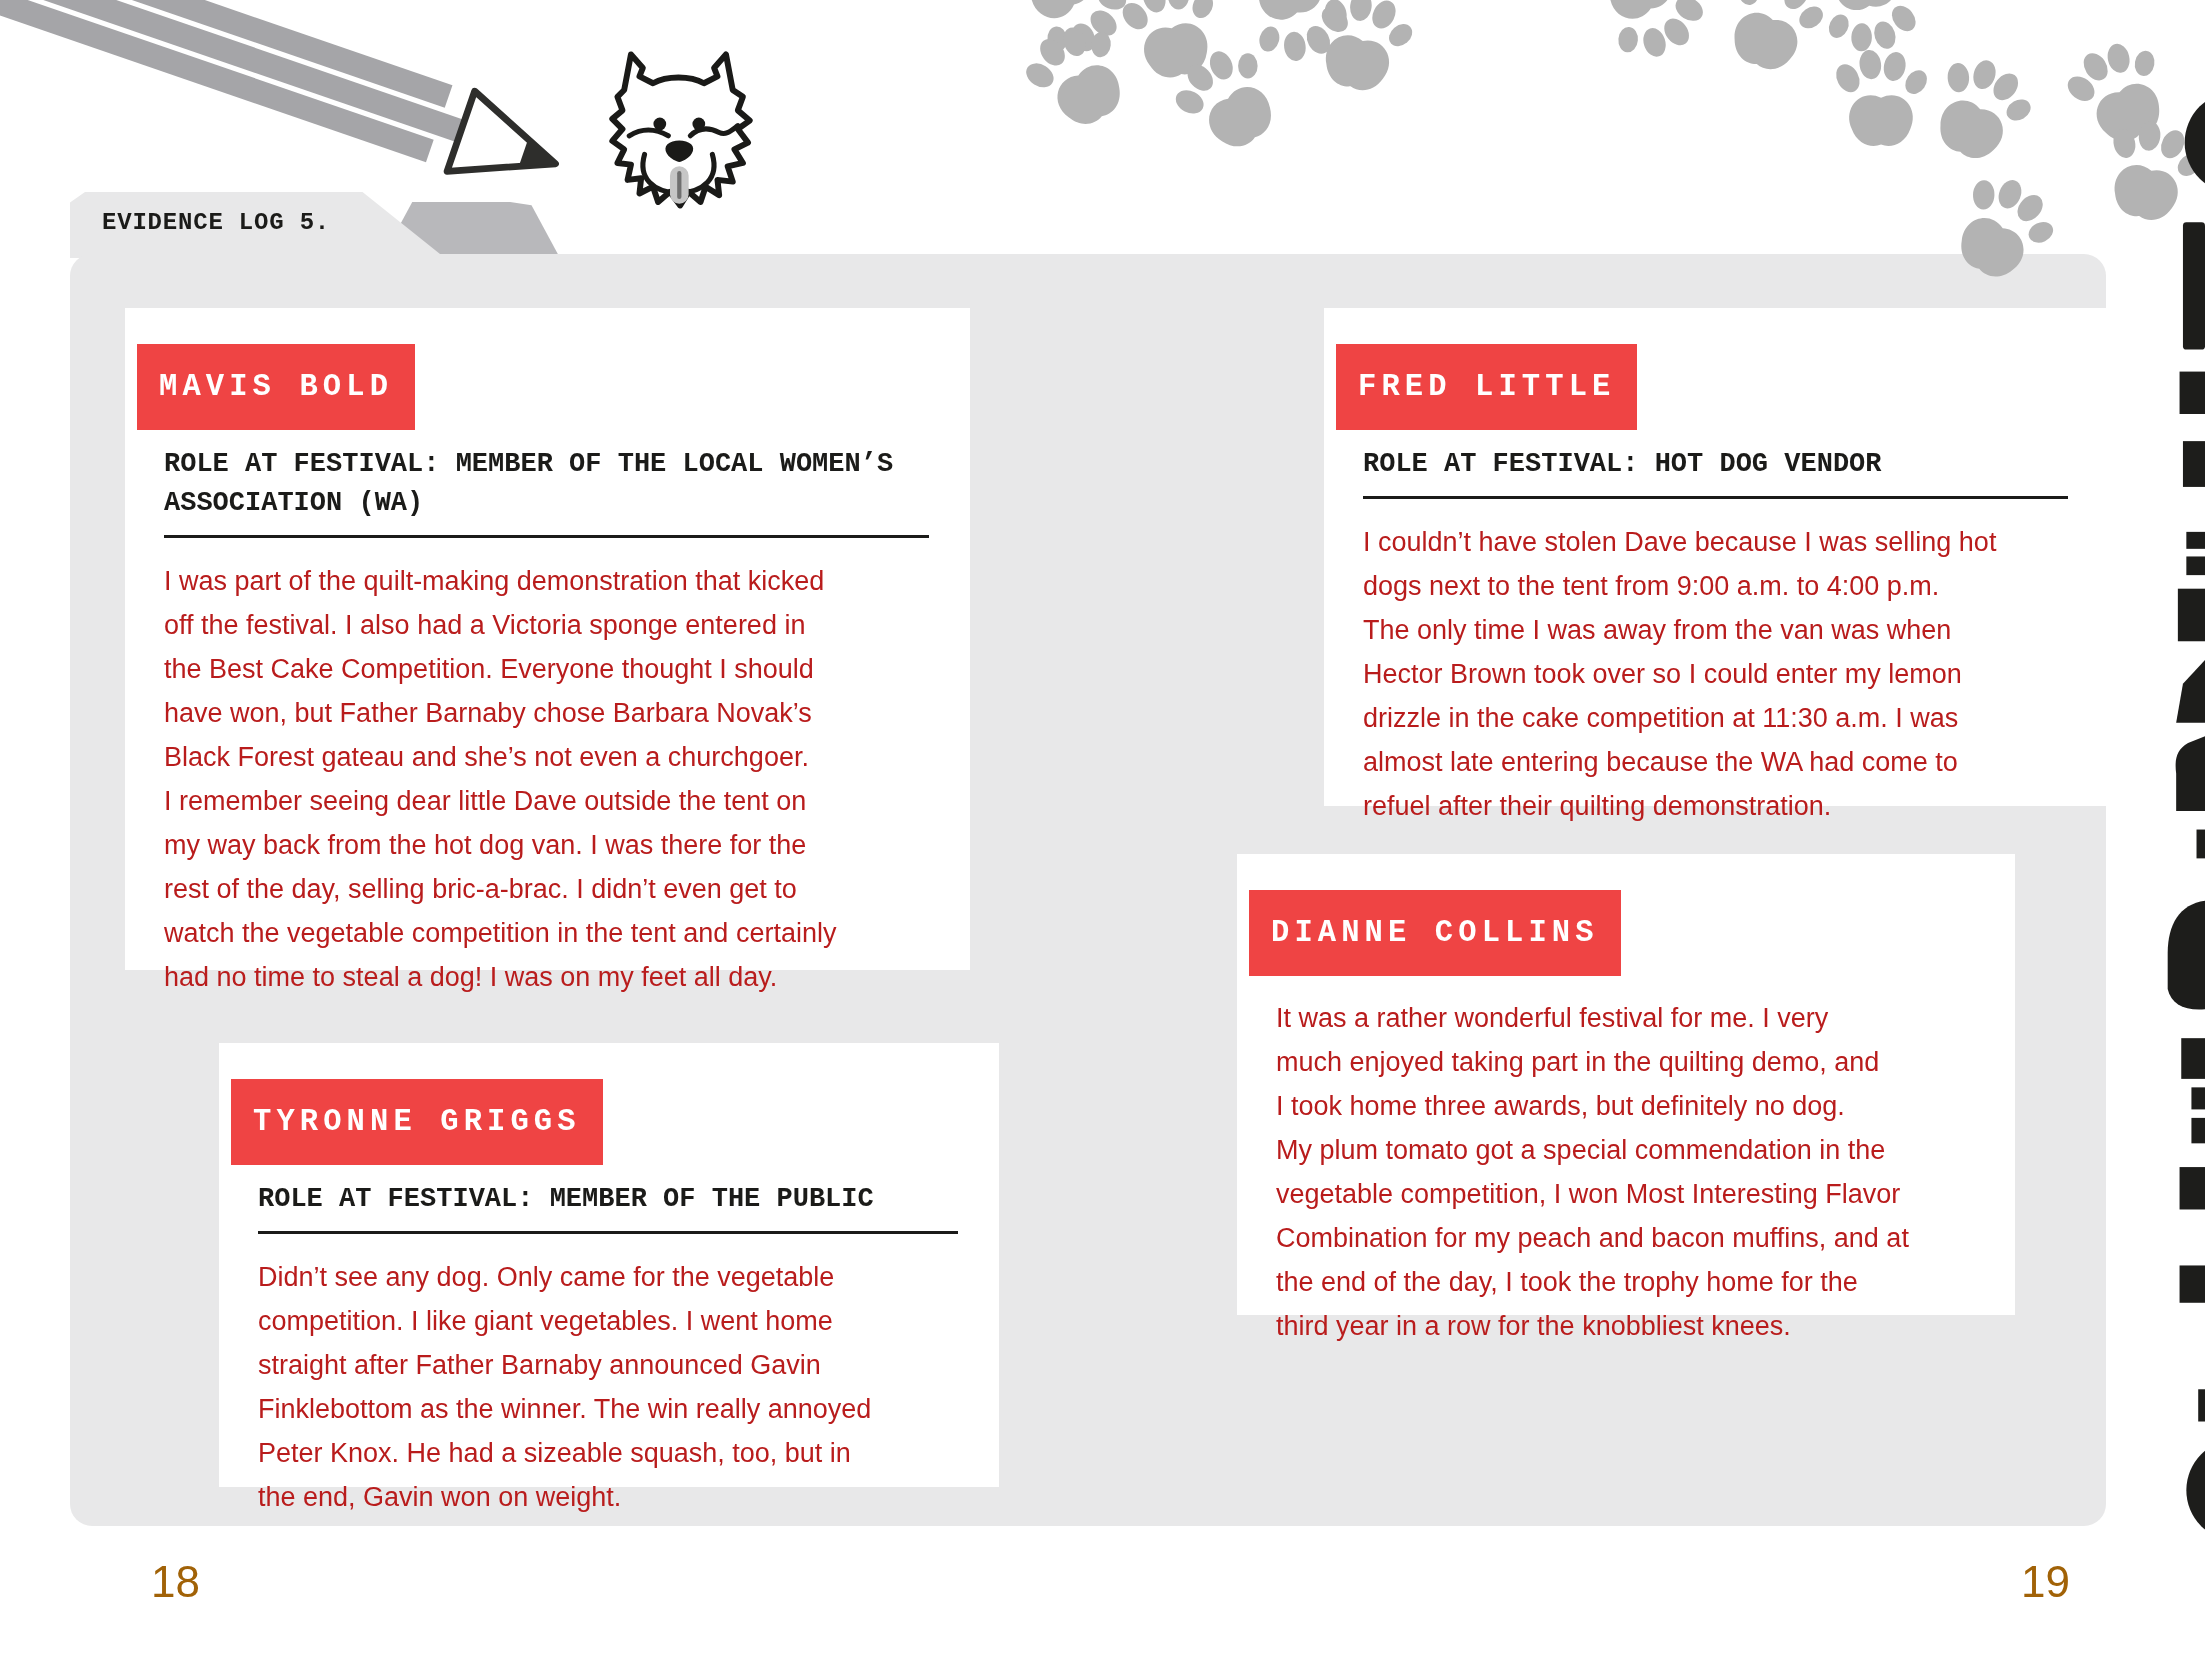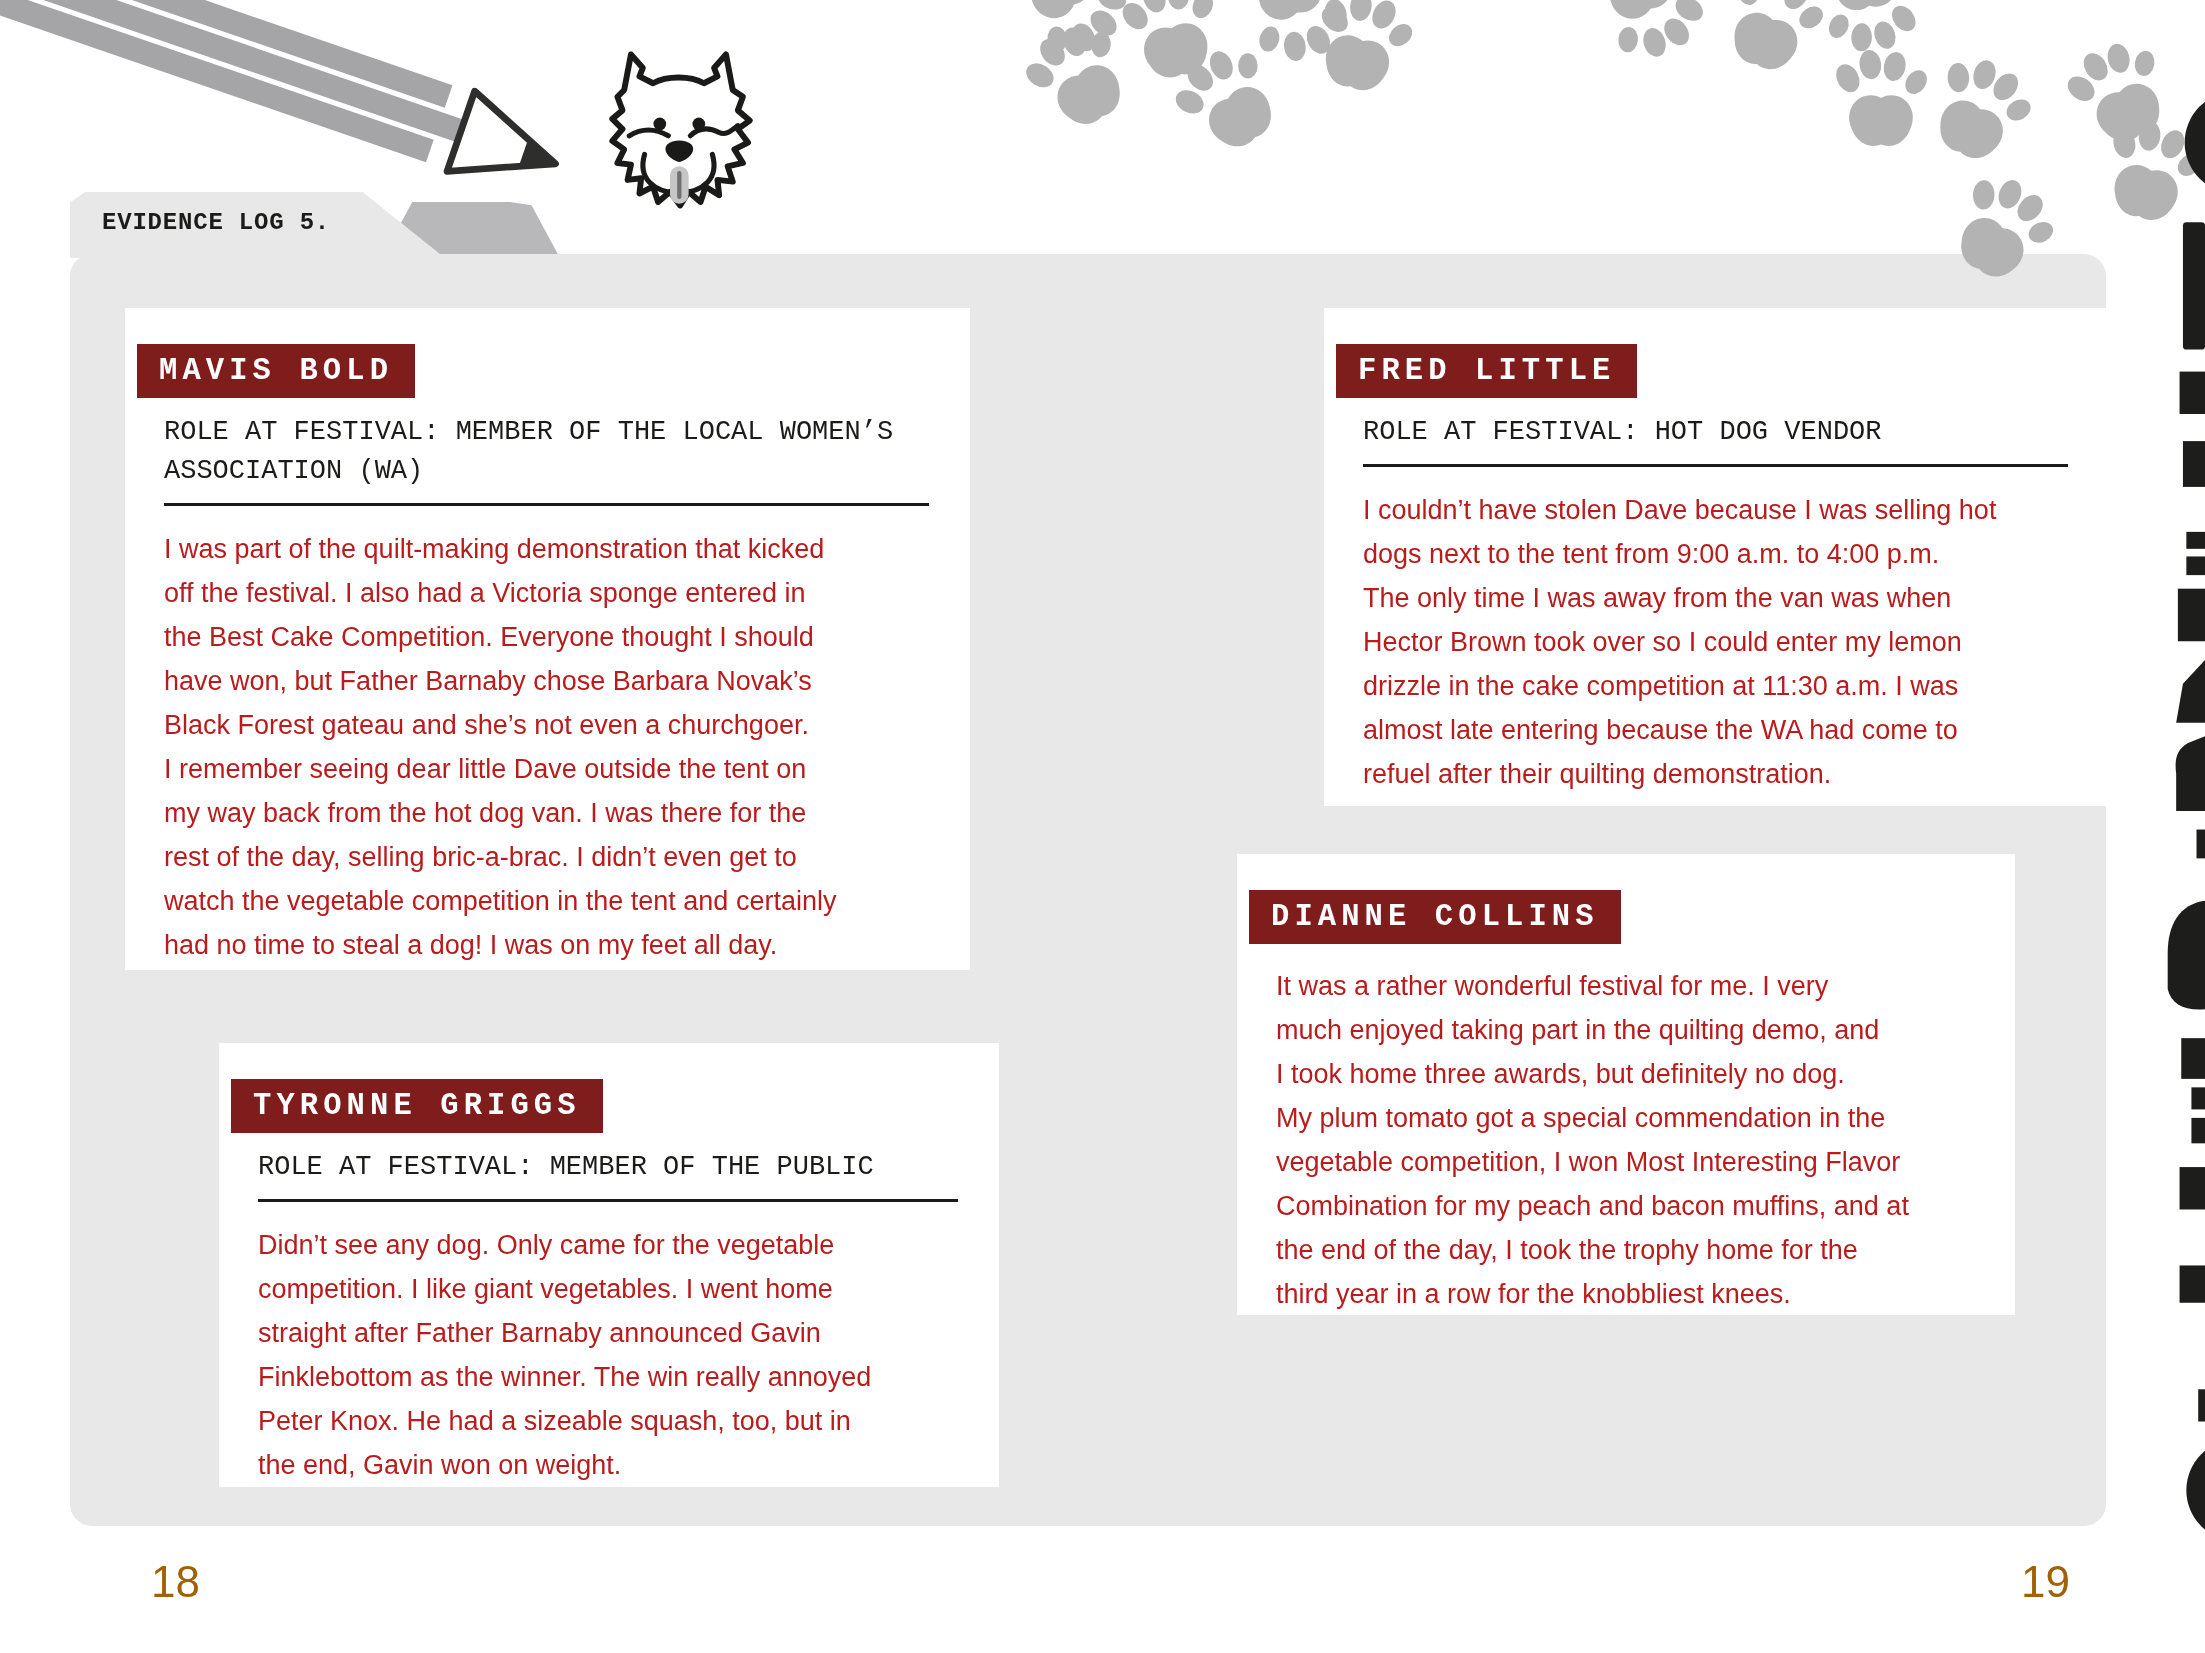--- a/index.html
+++ b/index.html
@@ -6,23 +6,23 @@
   #page{position:relative;width:2205px;height:1654px;background:#ffffff;font-family:"Liberation Sans",sans-serif;}
   .decor{position:absolute;left:0;top:0;pointer-events:none;z-index:3;}
   .panel{position:absolute;left:70px;top:254px;width:2036px;height:1272px;background:#e8e8e9;border-radius:22px;z-index:0;}
   .tab-dark{position:absolute;left:382px;top:202px;width:178px;height:56px;background:#b8b8bb;
             clip-path:polygon(0 100%,17% 0,72% 0,84% 6%,100% 100%);z-index:0;}
   .tab-light{position:absolute;left:70px;top:192px;width:375px;height:66px;background:#e8e8e9;
             clip-path:polygon(0 100%,0 16%,4% 0,78% 0,100% 100%);z-index:0;}
   .tab-title{position:absolute;left:102px;top:209px;font-family:"Liberation Mono",monospace;
             font-weight:bold;font-size:24px;letter-spacing:0.8px;color:#1b1b19;z-index:1;text-align:center;}
   .card{position:absolute;background:#ffffff;z-index:2;}
-  .banner{display:inline-block;margin:36px 0 0 12px;background:#7f1d1d;padding:0 22px;height:54px;line-height:54px;text-align:center;}
+  .banner{display:inline-block;margin:36px 0 0 12px;background:#ef4444;padding:16px 22px;height:54px;line-height:54px;text-align:center;}
   .banner span{font-family:"Liberation Mono",monospace;font-weight:bold;font-size:30.5px;letter-spacing:5.1px;color:#ffffff;}
-  .role{margin:15.3px 41px 0 39px;font-family:"Liberation Mono",monospace;font-weight:normal;font-size:27px;
+  .role{margin:15.3px 41px 0 39px;font-family:"Liberation Mono",monospace;font-weight:bold;font-size:27px;
         line-height:39px;color:#1b1b19;border-bottom:3.4px solid #1b1b19;padding-bottom:12px;white-space:pre-line;}
   .statement{margin:20.4px 41px 0 39px;font-size:27px;line-height:44px;color:#b91c1c;white-space:pre-line;}
   .pagenum{position:absolute;font-size:44px;color:#a16207;z-index:2;}
   #pn-left{left:151px;top:1557px;}
   #pn-right{left:2021px;top:1557px;}
 </style>
 </head>
 <body>
 
 <div id="page">

